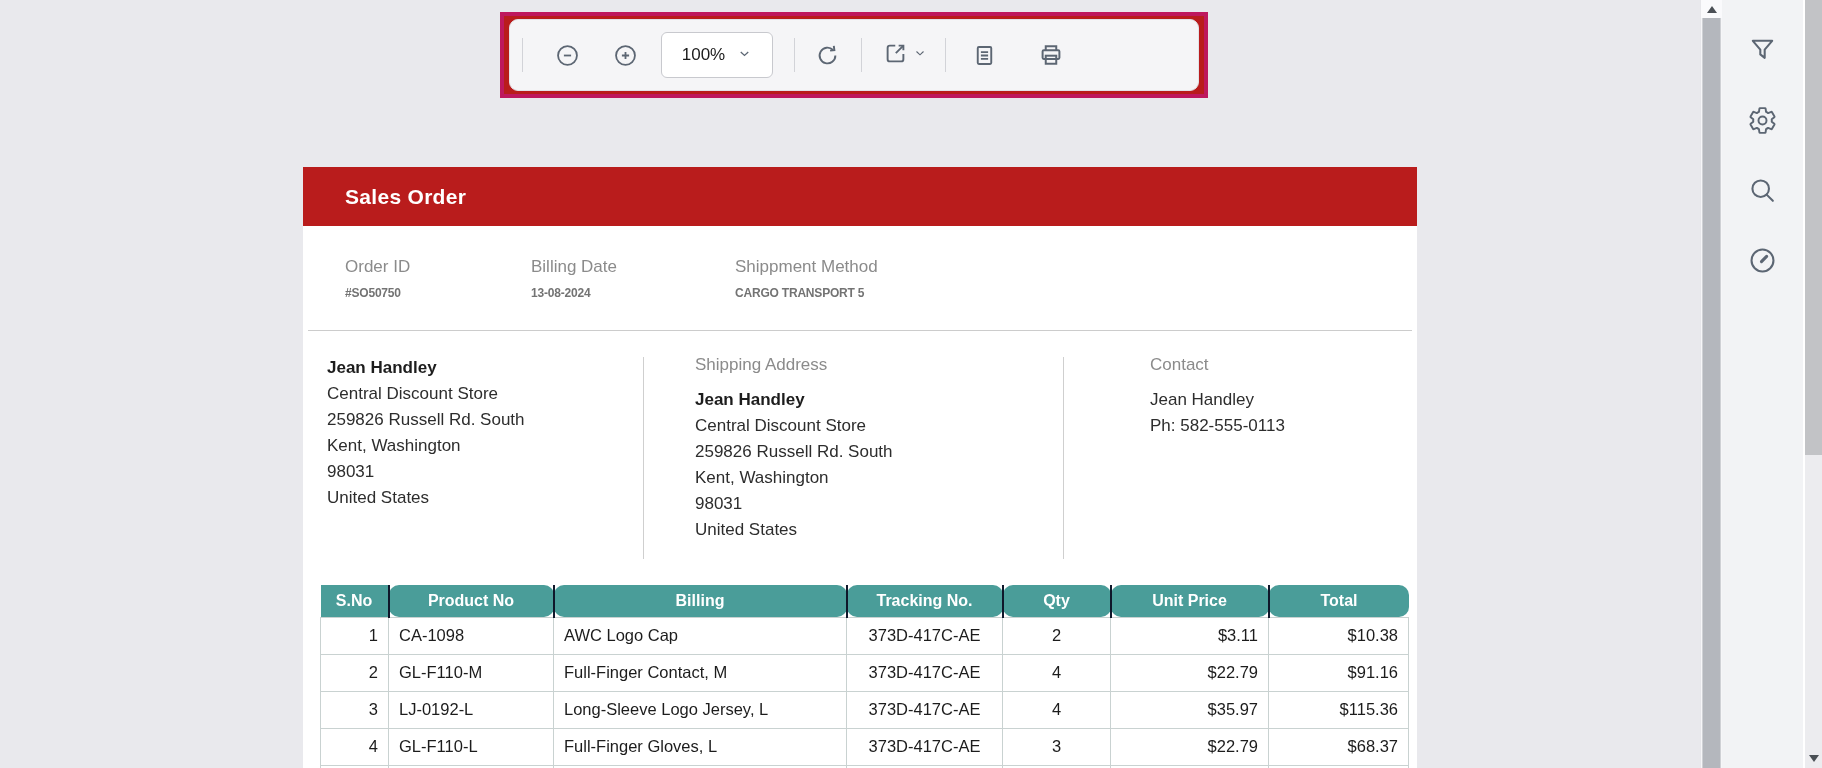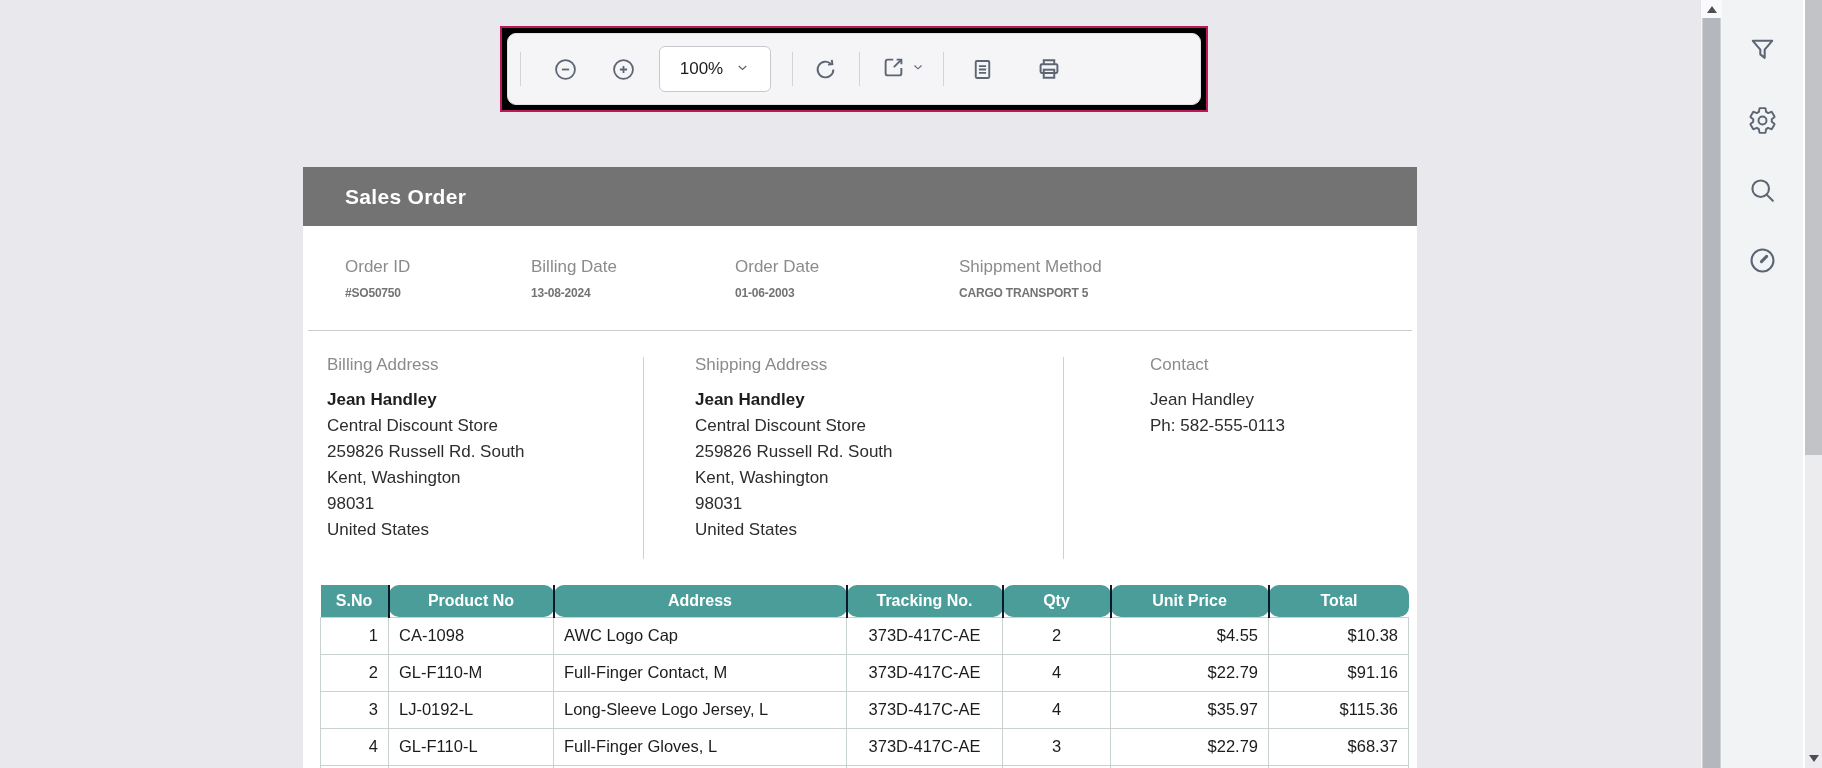--- a/index.html
+++ b/index.html
@@ -5,22 +5,22 @@
   * { margin:0; padding:0; box-sizing:border-box; }
   html,body { width:1822px; height:768px; overflow:hidden; }
   body {
     position:relative;
     background:#e9e9ed;
     font-family:"Liberation Sans", sans-serif;
     color:#222;
   }
   
   .toolbar-outline {
-    position:absolute; left:500px; top:26px; width:708px; height:86px;
-    border:2px solid #be185d; background:#000000;
+    position:absolute; left:500px; top:12px; width:708px; height:86px;
+    border:4px solid #be185d; background:#b91c1c;
     display:flex; align-items:center; padding:5px;
   }
   .toolbar-card {
     flex:1; height:72px; background:#f5f5f7;
     border:1px solid #e2e3e8; border-radius:9px;
     display:flex; align-items:center; padding:0 12px;
   }
   .tb-sep { width:1px; height:34px; background:#d2d3d8; flex:0 0 auto; }
   .tb-btn {
     width:40px; height:40px; border:none; background:transparent;
@@ -35,21 +35,21 @@
     cursor:pointer; flex:0 0 auto;
   }
   .zoom-select .zoom-text { font-size:17px; color:#1c1c1c; }
   .export-group { display:flex; align-items:center; gap:4px; margin-left:20px; cursor:pointer; }
   
   .page {
     position:absolute; left:303px; top:167px; width:1114px; height:601px;
     background:#fff; overflow:hidden;
   }
   .banner {
-    height:59px; background:#737373; color:#fff;
+    height:59px; background:#b91c1c; color:#fff;
     display:flex; align-items:center; padding-left:42px;
     font-size:21px; font-weight:bold; letter-spacing:.3px;
   }
   .order-info { display:flex; height:104px; padding:31px 0 0 42px; }
   .order-field .of-label { font-size:17px; color:#8b8b8b; margin-bottom:9px; }
   .order-field .of-value { font-size:12px; font-weight:bold; color:#737373; letter-spacing:-0.2px; }
   .of-0 { width:186px; } .of-1 { width:204px; } .of-2 { width:224px; } .of-3 { width:227px; }
   .hr { height:1px; background:#cccccc; margin:0 5px; }
   .addresses { position:relative; display:flex; height:254px; }
   .addr-col { padding-top:24px; }
@@ -203,35 +203,30 @@
 
   <div class="order-info">
     <div class="order-field of-0">
       <div class="of-label">Order ID</div>
       <div class="of-value">#SO50750</div>
     </div>
     <div class="order-field of-1">
       <div class="of-label">Billing Date</div>
       <div class="of-value">13-08-2024</div>
     </div>
-    <div class="order-field of-2">
-      <div class="of-label">Order Date</div>
-      <div class="of-value">01-06-2003</div>
-    </div>
     <div class="order-field">
       <div class="of-label">Shippment Method</div>
       <div class="of-value">CARGO TRANSPORT 5</div>
     </div>
   </div>
 
   <div class="hr"></div>
 
   <div class="addresses">
     <div class="addr-col addr-0">
-      <div class="addr-label">Billing Address</div>
       <div class="addr-name">Jean Handley</div>
       <div class="addr-line">Central Discount Store</div>
       <div class="addr-line">259826 Russell Rd. South</div>
       <div class="addr-line">Kent, Washington</div>
       <div class="addr-line">98031</div>
       <div class="addr-line">United States</div>
     </div>
     <div class="addr-col addr-1">
       <div class="addr-label">Shipping Address</div>
       <div class="addr-name">Jean Handley</div>
@@ -257,35 +252,35 @@
         <col style="width:293px">
       <col style="width:156px">
         <col style="width:108px">
         <col style="width:158px">
         <col style="width:140px">
     </colgroup>
     <thead>
       <tr>
         <th>S.No</th>
         <th>Product No</th>
-        <th>Address</th>
+        <th>Billing</th>
         <th>Tracking No.</th>
         <th>Qty</th>
         <th>Unit Price</th>
         <th>Total</th>
       </tr>
     </thead>
     <tbody>
       <tr>
         <td class="al-r">1</td>
         <td class="al-l">CA-1098</td>
         <td class="al-l">AWC Logo Cap</td>
         <td class="al-c">373D-417C-AE</td>
         <td class="al-c">2</td>
-        <td class="al-r">$4.55</td>
+        <td class="al-r">$3.11</td>
         <td class="al-r">$10.38</td>
       </tr>
       <tr>
         <td class="al-r">2</td>
         <td class="al-l">GL-F110-M</td>
         <td class="al-l">Full-Finger Contact, M</td>
         <td class="al-c">373D-417C-AE</td>
         <td class="al-c">4</td>
         <td class="al-r">$22.79</td>
         <td class="al-r">$91.16</td>

